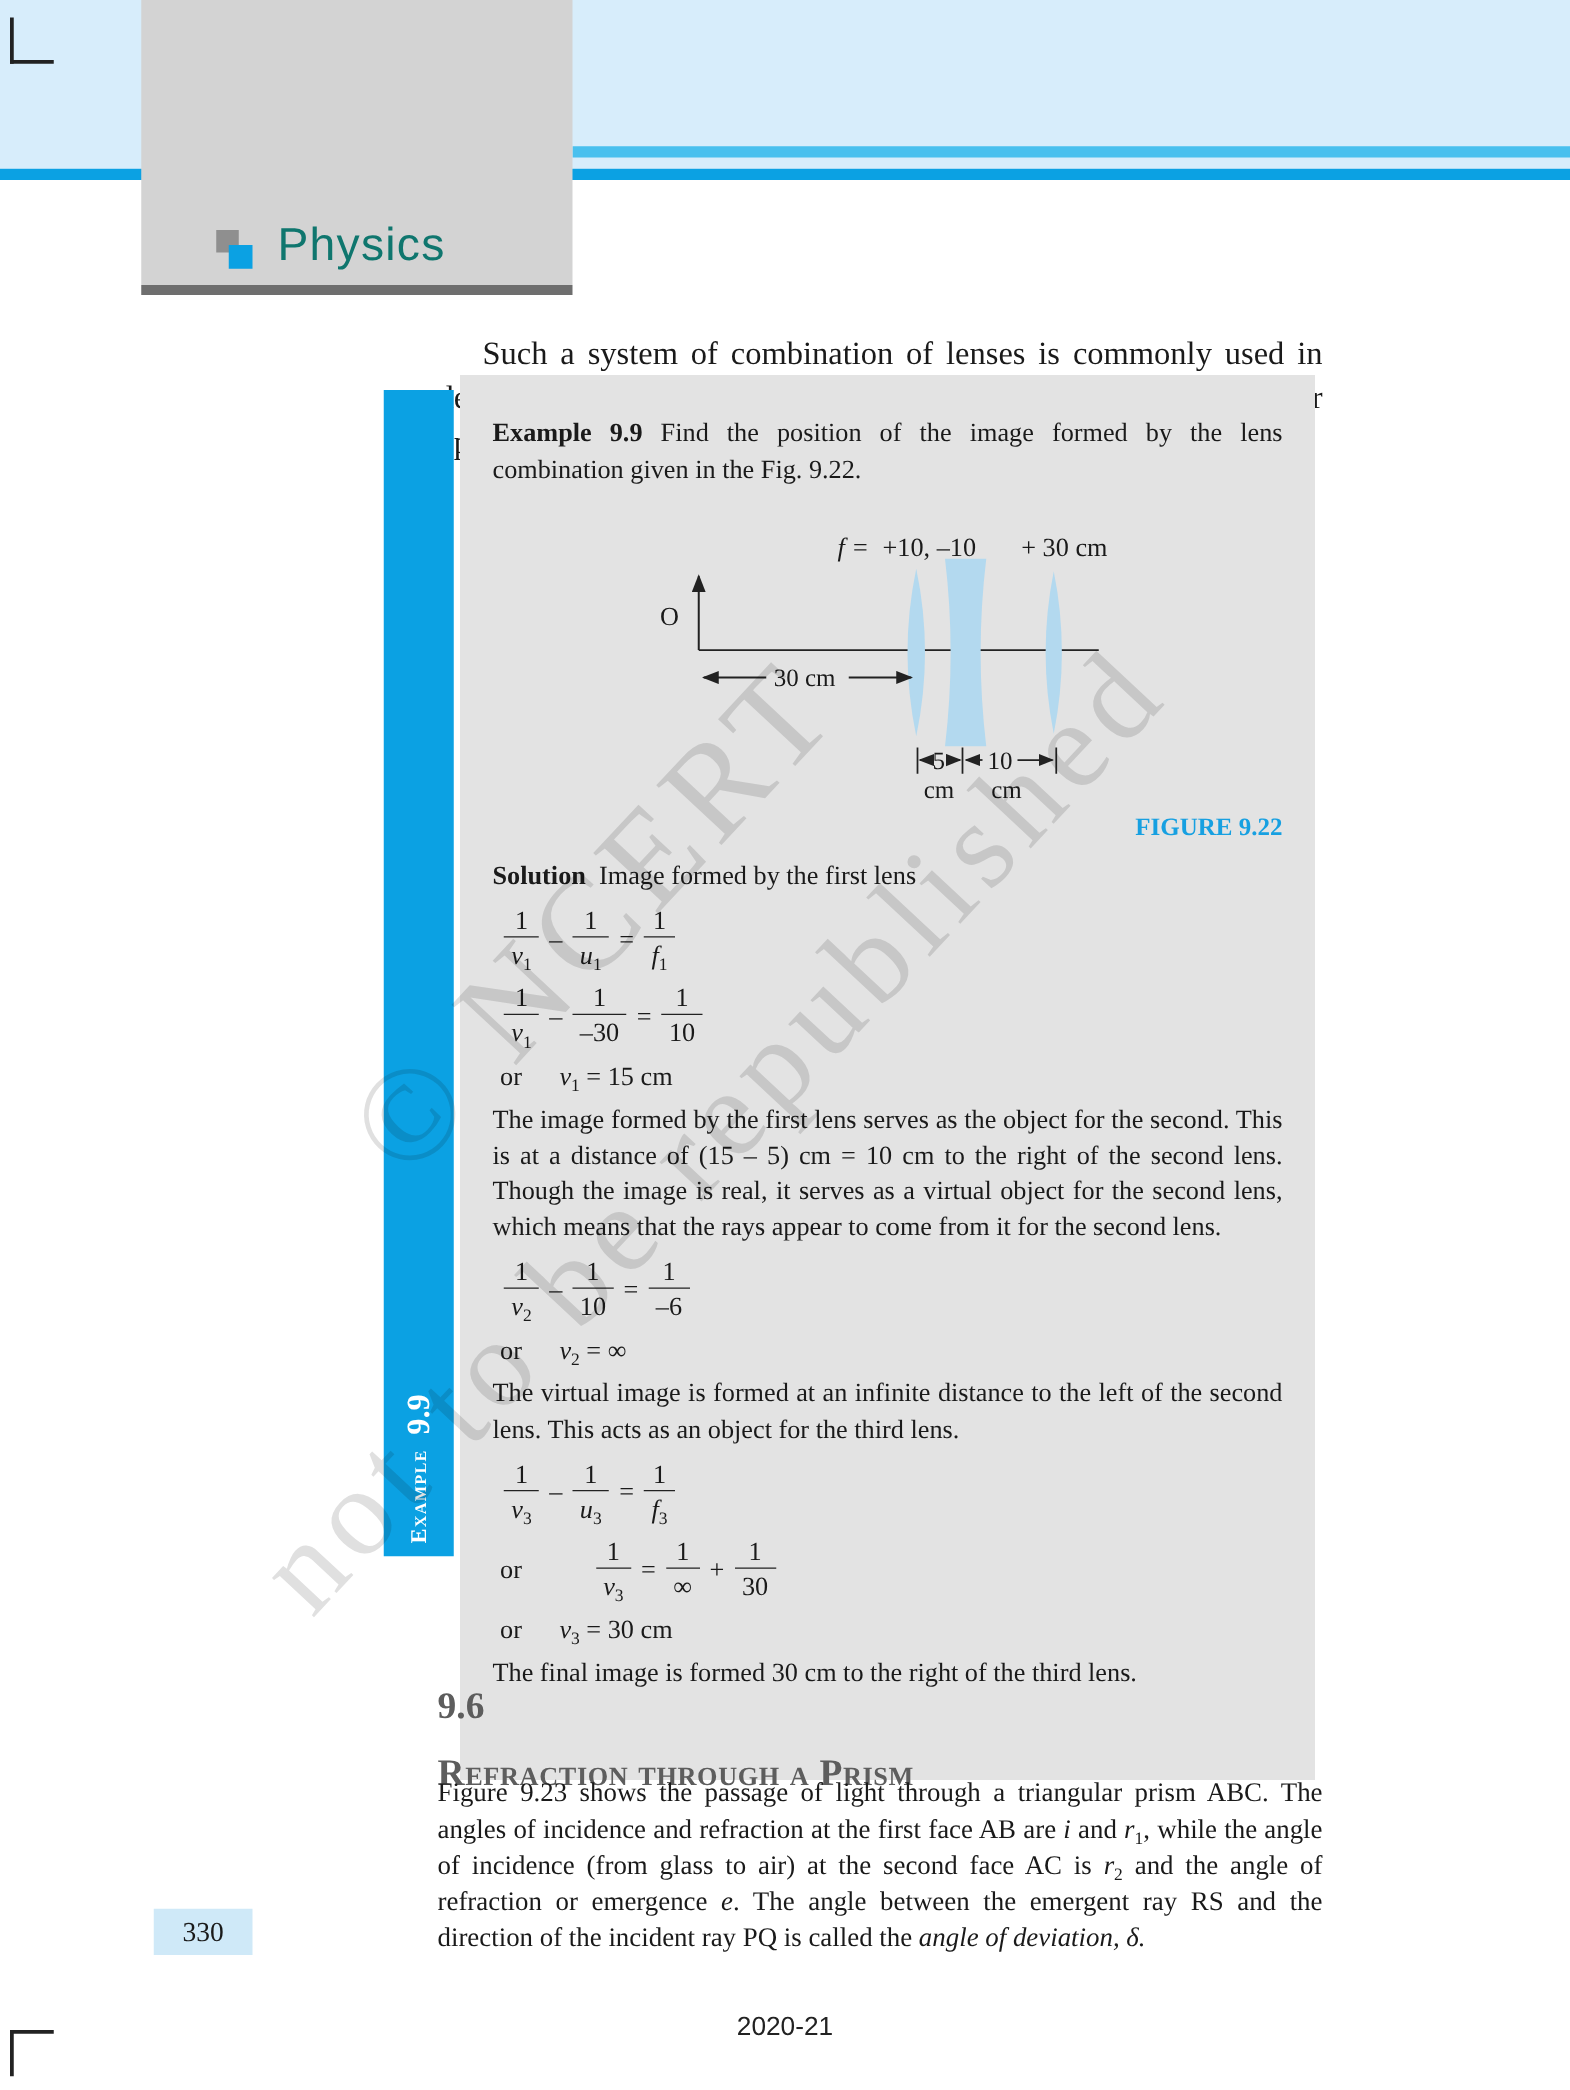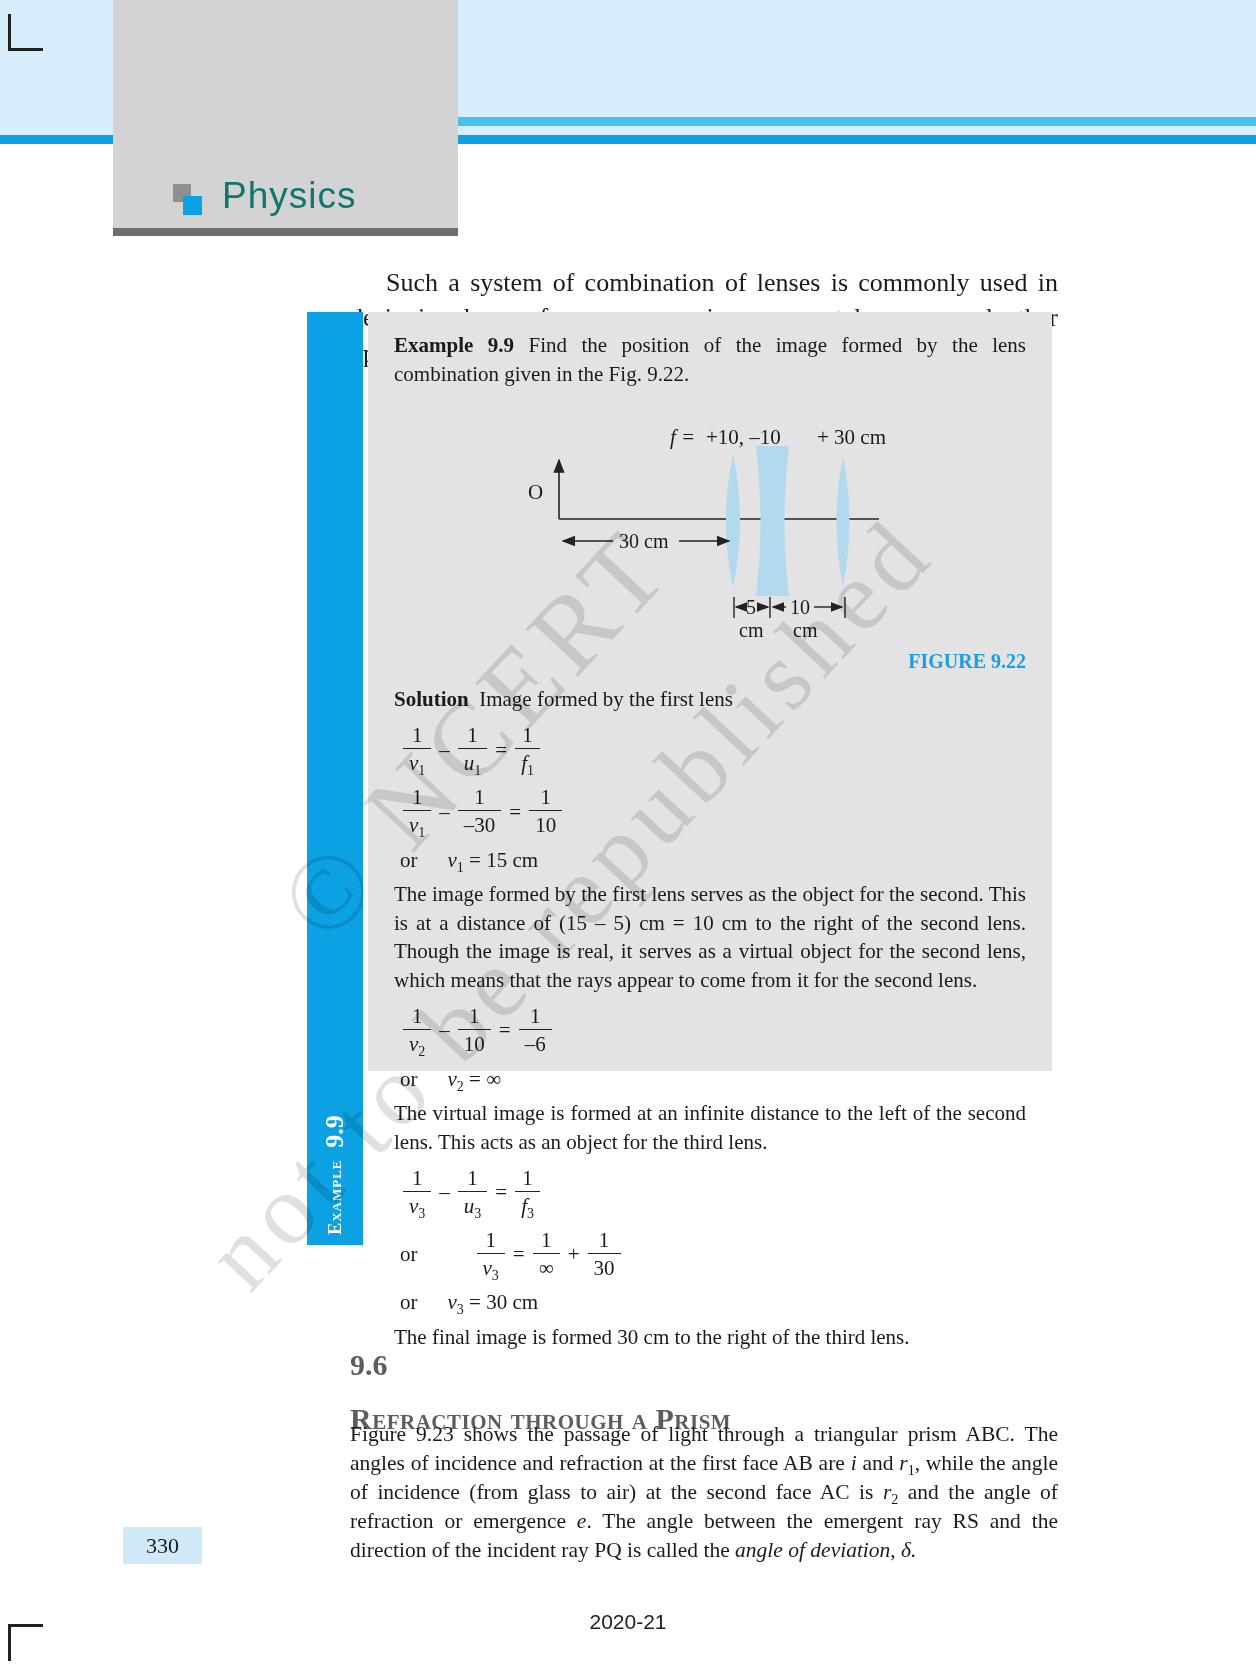--- a/index.html
+++ b/index.html
@@ -22,22 +22,22 @@
            border-left:3px solid #222;border-top:3px solid #222;}
   
   .intro-p{position:absolute;left:350px;top:239px;width:708px;font-size:26px;line-height:1.36;
            text-align:justify;text-indent:36px;}
   
   .ex-sidebar{position:absolute;left:307px;top:312px;width:56px;height:933px;background:#0ba1e3;}
   .ex-sidebar-text{position:absolute;bottom:10px;left:50%;transform:translateX(-50%) rotate(180deg);
                    writing-mode:vertical-rl;color:#fff;white-space:nowrap;text-align:left;}
   .ex-sidebar-text .small{font-variant:small-caps;font-weight:bold;font-size:18px;letter-spacing:1px;}
   .ex-sidebar-text .big{font-weight:bold;font-size:26px;margin-top:8px;}
-  .ex-box{position:absolute;left:368px;top:312px;width:684px;height:759px;background:#e3e3e3;
-          box-sizing:border-box;padding:19px 26px 0 26px;font-size:21px;line-height:1.36;}
+  .ex-box{position:absolute;left:368px;top:300px;width:684px;height:1124px;background:#e3e3e3;
+          box-sizing:border-box;padding:32px 26px 0 26px;font-size:21px;line-height:1.36;}
   .ex-box p{margin:0;text-align:justify;}
   .ex-intro{margin-bottom:6px !important;}
   b.run-in{font-weight:bold;}
   
   .fig-wrap{position:relative;height:252px;margin-top:2px;}
   .fig-svg{position:absolute;left:79px;top:0;}
   .fig-caption{text-align:right;color:#17a0e1;font-weight:bold;font-size:20px;margin:2px 0 10px 0;}
   
   .eqrow{display:flex;align-items:center;margin:10px 0 8px 6px;min-height:52px;}
   .frac{display:inline-flex;flex-direction:column;align-items:center;margin:0 3px;}

